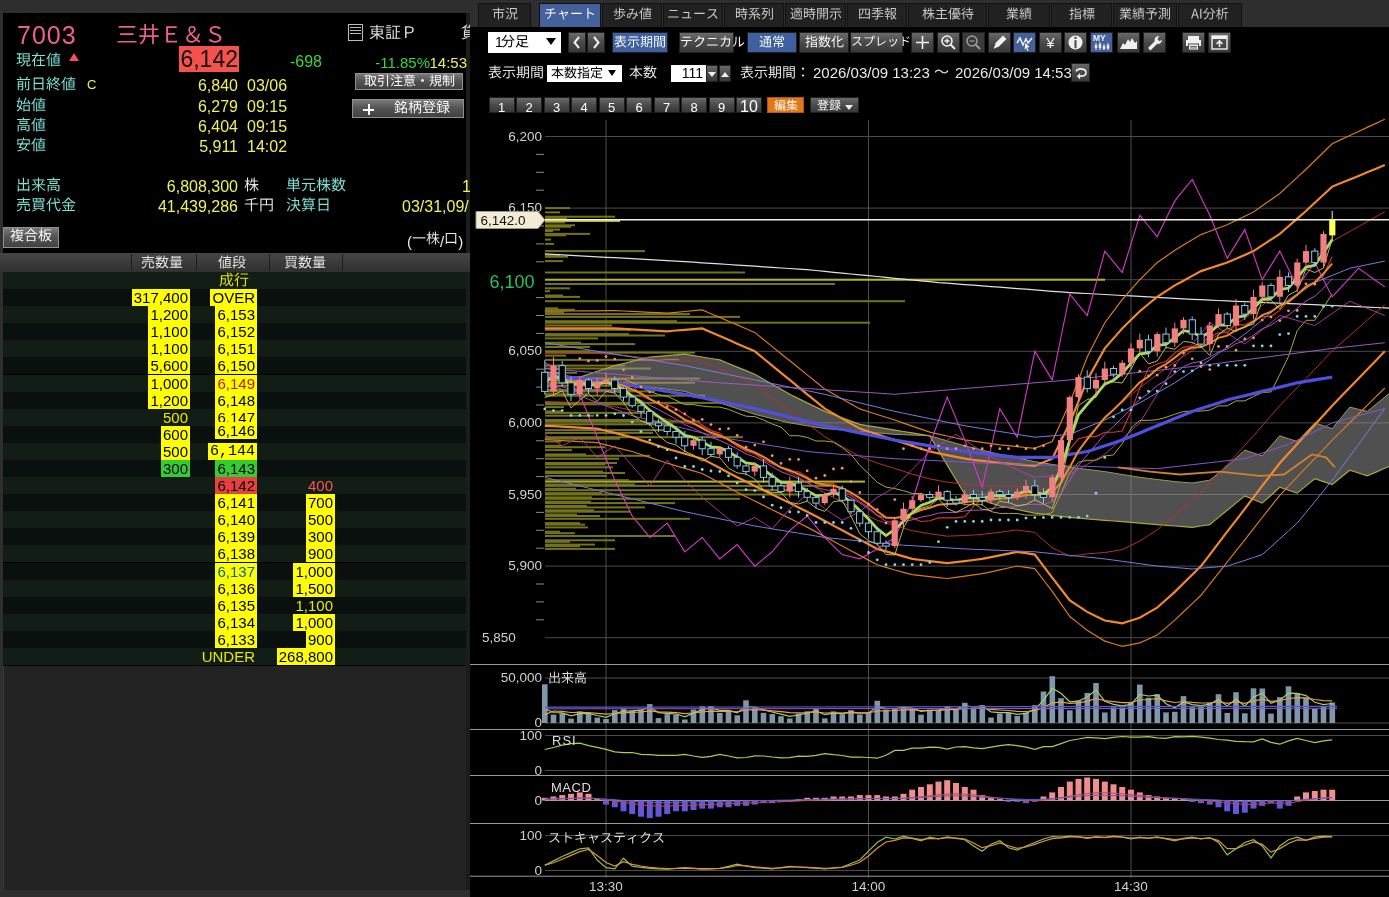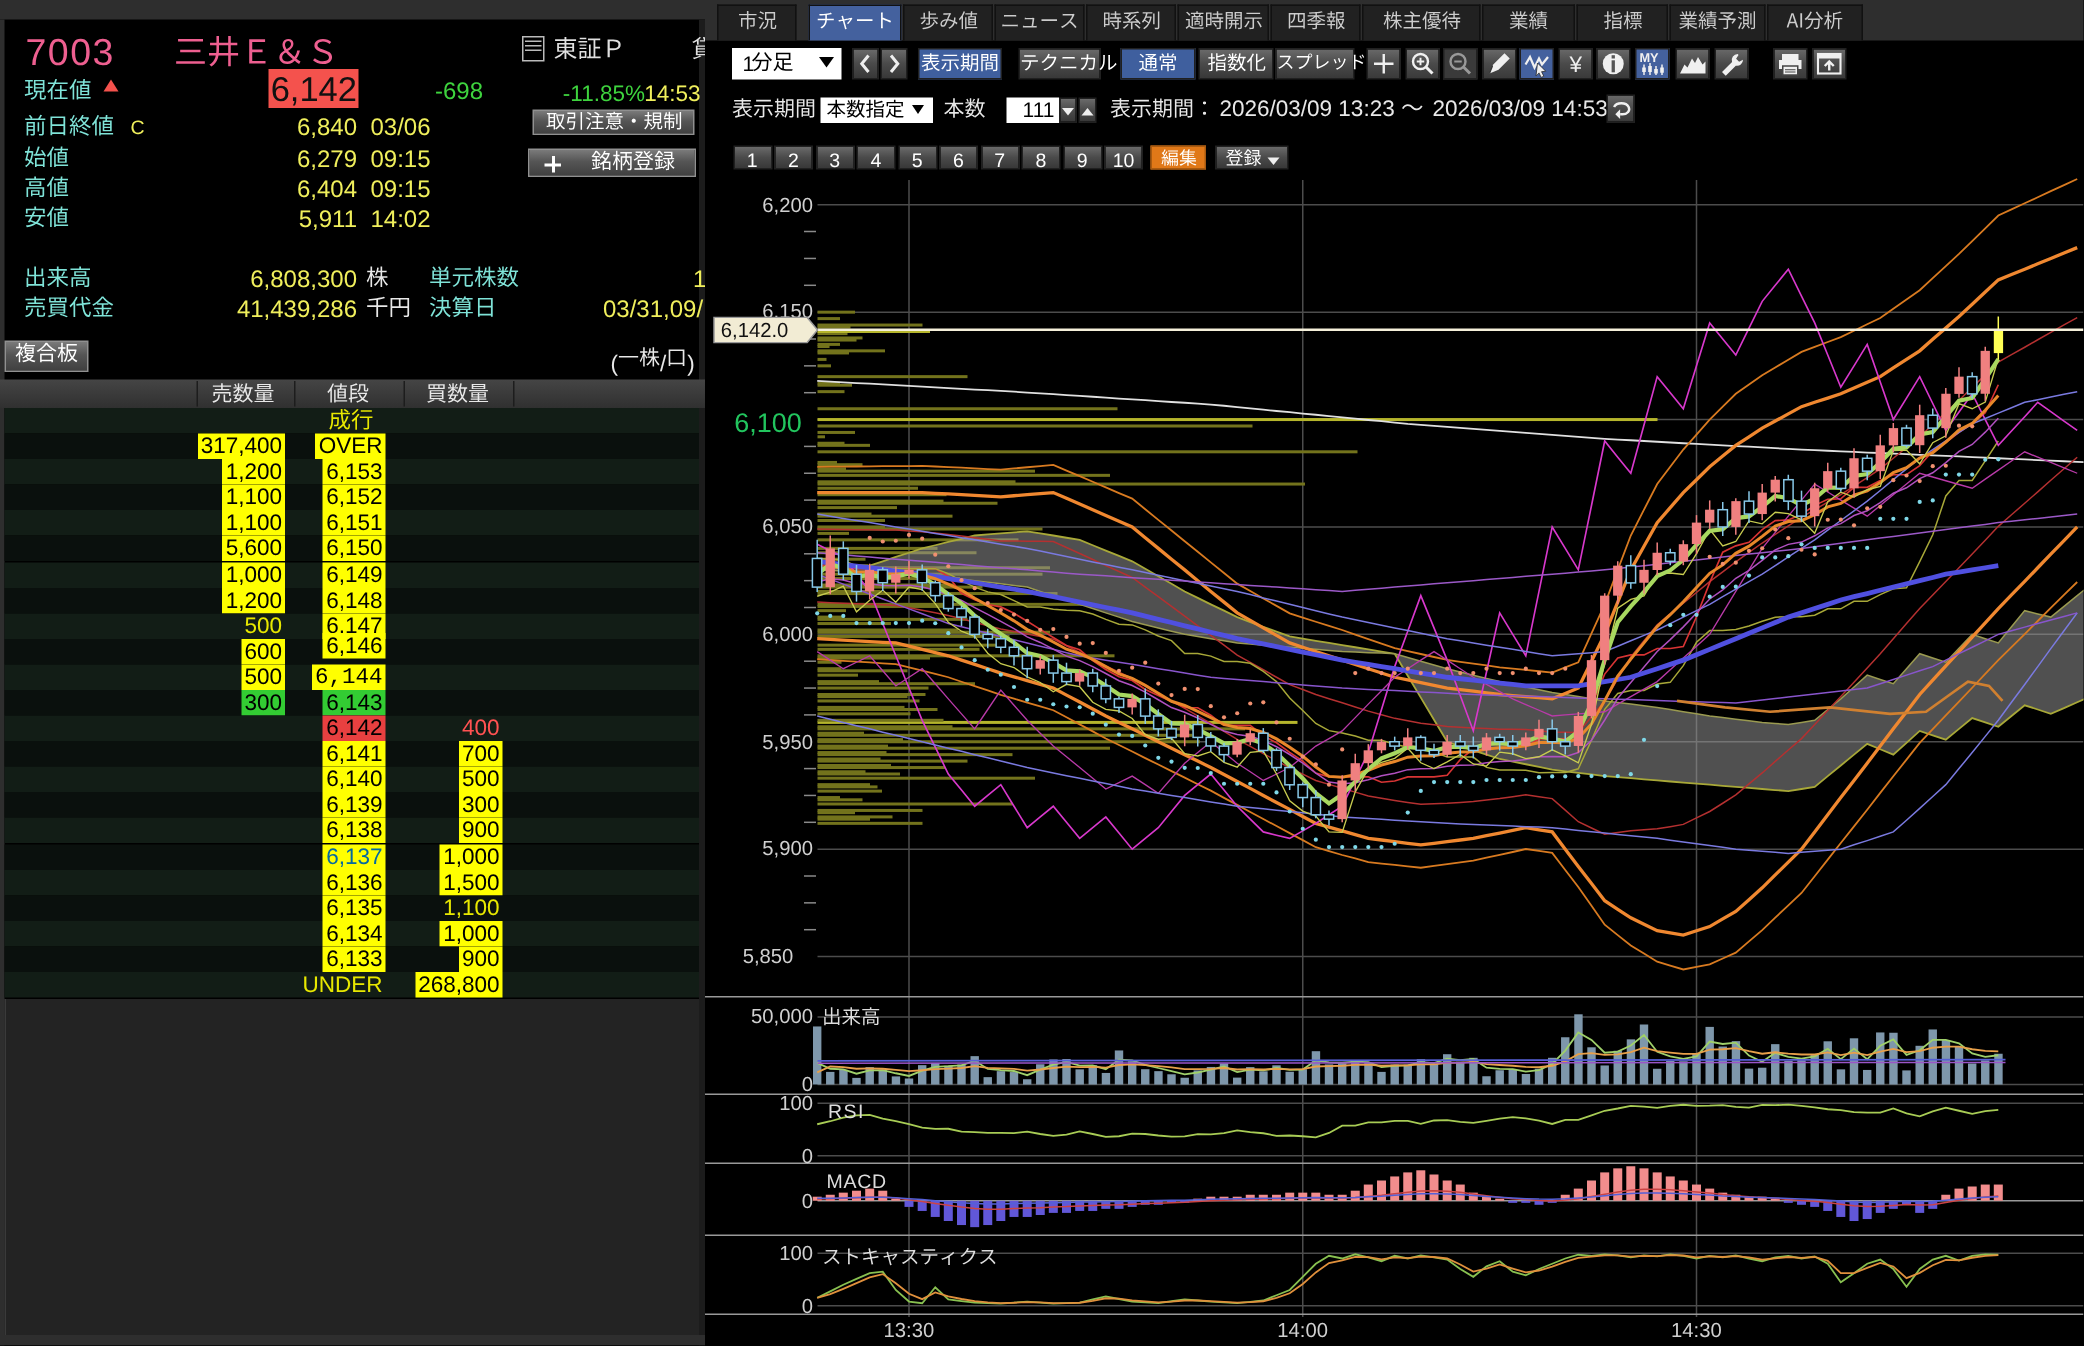--- a/index.html
+++ b/index.html
@@ -167,21 +167,21 @@
     <div style="position:absolute;right:280px;top:323.3px;font-size:15px;line-height:17px;white-space:nowrap;background:#ffff00;color:#000;padding:0 2px;">1,100</div>
     <div style="position:absolute;right:213px;top:323.3px;font-size:15px;line-height:17px;white-space:nowrap;background:#ffff00;color:#000;padding:0 2px;min-width:38px;text-align:right;">6,152</div>
     <div style="position:absolute;left:3px;top:340.4px;width:463px;height:17.1px;background:#121d16;"></div>
     <div style="position:absolute;right:280px;top:340.4px;font-size:15px;line-height:17px;white-space:nowrap;background:#ffff00;color:#000;padding:0 2px;">1,100</div>
     <div style="position:absolute;right:213px;top:340.4px;font-size:15px;line-height:17px;white-space:nowrap;background:#ffff00;color:#000;padding:0 2px;min-width:38px;text-align:right;">6,151</div>
     <div style="position:absolute;left:3px;top:357.4px;width:463px;height:17.1px;background:#0a100d;"></div>
     <div style="position:absolute;right:280px;top:357.4px;font-size:15px;line-height:17px;white-space:nowrap;background:#ffff00;color:#000;padding:0 2px;">5,600</div>
     <div style="position:absolute;right:213px;top:357.4px;font-size:15px;line-height:17px;white-space:nowrap;background:#ffff00;color:#000;padding:0 2px;min-width:38px;text-align:right;">6,150</div>
     <div style="position:absolute;left:3px;top:374.5px;width:463px;height:17.1px;background:#121d16;"></div>
     <div style="position:absolute;right:280px;top:374.5px;font-size:15px;line-height:17px;white-space:nowrap;background:#ffff00;color:#000;padding:0 2px;">1,000</div>
-    <div style="position:absolute;right:213px;top:374.5px;font-size:15px;line-height:17px;white-space:nowrap;background:#ffff00;color:#000000;padding:0 2px;min-width:38px;text-align:right;">6,149</div>
+    <div style="position:absolute;right:213px;top:374.5px;font-size:15px;line-height:17px;white-space:nowrap;background:#ffff00;color:#b91c1c;padding:0 2px;min-width:38px;text-align:right;">6,149</div>
     <div style="position:absolute;left:3px;top:391.6px;width:463px;height:17.1px;background:#0a100d;"></div>
     <div style="position:absolute;right:280px;top:391.6px;font-size:15px;line-height:17px;white-space:nowrap;background:#ffff00;color:#000;padding:0 2px;">1,200</div>
     <div style="position:absolute;right:213px;top:391.6px;font-size:15px;line-height:17px;white-space:nowrap;background:#ffff00;color:#000;padding:0 2px;min-width:38px;text-align:right;">6,148</div>
     <div style="position:absolute;left:3px;top:408.7px;width:463px;height:17.1px;background:#121d16;"></div>
     <div style="position:absolute;right:280px;top:408.7px;font-size:15px;line-height:17px;white-space:nowrap;color:#e8e800;padding:0 2px;">500</div>
     <div style="position:absolute;right:213px;top:408.7px;font-size:15px;line-height:17px;white-space:nowrap;background:#ffff00;color:#000;padding:0 2px;min-width:38px;text-align:right;">6,147</div>
     <div style="position:absolute;left:3px;top:425.8px;width:463px;height:17.1px;background:#0a100d;"></div>
     <div style="position:absolute;right:280px;top:425.8px;font-size:15px;line-height:17px;white-space:nowrap;background:#ffff00;color:#000;padding:0 2px;">600</div>
     <div style="position:absolute;right:213px;top:422px;font-size:15px;line-height:17px;white-space:nowrap;background:#ffff00;color:#000;padding:0 2px;min-width:38px;text-align:right;">6,146</div>
     <div style="position:absolute;left:3px;top:442.9px;width:463px;height:17.1px;background:#121d16;"></div>
@@ -432,21 +432,21 @@
     </svg></div>
 <div style="position:absolute;left:488.5px;top:97px;width:26px;height:16px;background:linear-gradient(#6a6a6a,#4a4a4a 50%,#383838);border:1px solid #202020;color:#fff;text-align:center;"><span style="font-size:13px;line-height:15px;">1</span></div>
 <div style="position:absolute;left:516.0px;top:97px;width:26px;height:16px;background:linear-gradient(#6a6a6a,#4a4a4a 50%,#383838);border:1px solid #202020;color:#fff;text-align:center;"><span style="font-size:13px;line-height:15px;">2</span></div>
 <div style="position:absolute;left:543.5px;top:97px;width:26px;height:16px;background:linear-gradient(#6a6a6a,#4a4a4a 50%,#383838);border:1px solid #202020;color:#fff;text-align:center;"><span style="font-size:13px;line-height:15px;">3</span></div>
 <div style="position:absolute;left:571.0px;top:97px;width:26px;height:16px;background:linear-gradient(#6a6a6a,#4a4a4a 50%,#383838);border:1px solid #202020;color:#fff;text-align:center;"><span style="font-size:13px;line-height:15px;">4</span></div>
 <div style="position:absolute;left:598.5px;top:97px;width:26px;height:16px;background:linear-gradient(#6a6a6a,#4a4a4a 50%,#383838);border:1px solid #202020;color:#fff;text-align:center;"><span style="font-size:13px;line-height:15px;">5</span></div>
 <div style="position:absolute;left:626.0px;top:97px;width:26px;height:16px;background:linear-gradient(#6a6a6a,#4a4a4a 50%,#383838);border:1px solid #202020;color:#fff;text-align:center;"><span style="font-size:13px;line-height:15px;">6</span></div>
 <div style="position:absolute;left:653.5px;top:97px;width:26px;height:16px;background:linear-gradient(#6a6a6a,#4a4a4a 50%,#383838);border:1px solid #202020;color:#fff;text-align:center;"><span style="font-size:13px;line-height:15px;">7</span></div>
 <div style="position:absolute;left:681.0px;top:97px;width:26px;height:16px;background:linear-gradient(#6a6a6a,#4a4a4a 50%,#383838);border:1px solid #202020;color:#fff;text-align:center;"><span style="font-size:13px;line-height:15px;">8</span></div>
 <div style="position:absolute;left:708.5px;top:97px;width:26px;height:16px;background:linear-gradient(#6a6a6a,#4a4a4a 50%,#383838);border:1px solid #202020;color:#fff;text-align:center;"><span style="font-size:13px;line-height:15px;">9</span></div>
-<div style="position:absolute;left:736.0px;top:97px;width:26px;height:16px;background:linear-gradient(#6a6a6a,#4a4a4a 50%,#383838);border:1px solid #202020;color:#fff;text-align:center;"><span style="font-size:13px;line-height:15px;">10</span></div>
+<div style="position:absolute;left:736.0px;top:97px;width:26px;height:16px;background:linear-gradient(#6a6a6a,#4a4a4a 50%,#383838);border:1px solid #202020;color:#fff;text-align:center;"><span style="font-size:16px;line-height:15px;">10</span></div>
 <div style="position:absolute;left:767px;top:97px;width:37px;height:16px;background:#e07818;border:1px solid #a85a10;text-align:center;padding-top:1px;"><svg class="jp" width="24" height="14" viewBox="0 0 24 14" style="vertical-align:baseline" fill="#fff">
       <path transform="translate(0.0,10.6) scale(0.0120,-0.0120)" d="M615 328H666V-71H615ZM744 328H795V-71H744ZM392 779H943V713H392ZM513 173H911V115H513ZM431 648H498V427Q498 373 493.5 309.0Q489 245 477.0 179.0Q465 113 441.0 50.0Q417 -13 379 -66Q373 -59 363.0 -50.5Q353 -42 342.5 -34.5Q332 -27 323 -24Q360 26 381.5 83.5Q403 141 413.5 201.5Q424 262 427.5 319.5Q431 377 431 428ZM460 648H918V416H460V478H845V586H460ZM485 348H915V289H541V-80H485ZM876 348H939V-9Q939 -31 934.5 -45.0Q930 -59 916 -68Q902 -75 882.0 -77.5Q862 -80 834 -80Q832 -66 825.5 -48.5Q819 -31 813 -18Q832 -19 846.0 -19.0Q860 -19 866 -19Q876 -18 876 -8ZM196 840 261 815Q243 778 222.0 738.0Q201 698 180.5 661.0Q160 624 141 596L90 618Q108 647 128.0 686.0Q148 725 166.0 766.0Q184 807 196 840ZM302 726 364 698Q331 642 291.5 579.5Q252 517 211.5 459.5Q171 402 134 358L89 383Q116 416 145.0 458.5Q174 501 203.0 547.5Q232 594 257.5 640.0Q283 686 302 726ZM37 633 76 680Q103 656 130.5 627.0Q158 598 181.0 570.0Q204 542 216 519L175 464Q162 488 139.5 518.0Q117 548 90.0 578.0Q63 608 37 633ZM265 499 318 520Q337 487 354.0 448.5Q371 410 384.5 374.0Q398 338 403 309L346 285Q341 313 328.5 350.0Q316 387 299.5 426.5Q283 466 265 499ZM28 398Q90 400 175.0 405.0Q260 410 350 415V351Q267 346 184.5 340.5Q102 335 37 331ZM283 256 337 272Q355 229 369.0 178.0Q383 127 387 90L330 72Q327 110 314.0 161.5Q301 213 283 256ZM89 268 150 258Q140 187 123.0 119.0Q106 51 82 3Q77 7 66.5 12.0Q56 17 45.0 22.0Q34 27 26 30Q51 76 66.0 139.5Q81 203 89 268ZM189 368H254V-80H189Z"></path>
       <path transform="translate(12.0,10.6) scale(0.0120,-0.0120)" d="M54 228H947V165H54ZM222 594H840V540H222ZM222 473H843V419H222ZM210 722H881V660H210ZM480 686H552V328H480ZM460 308H535V-79H460ZM444 205 503 176Q465 137 415.5 100.5Q366 64 309.0 31.5Q252 -1 193.0 -26.5Q134 -52 79 -69Q70 -55 56.0 -36.0Q42 -17 29 -6Q85 9 144.0 30.5Q203 52 258.5 80.5Q314 109 362.0 140.5Q410 172 444 205ZM553 206Q587 173 634.5 141.5Q682 110 738.0 83.5Q794 57 853.0 35.5Q912 14 968 1Q960 -7 951.0 -18.0Q942 -29 934.0 -40.0Q926 -51 920 -61Q864 -45 804.5 -20.5Q745 4 688.0 35.0Q631 66 581.0 101.5Q531 137 494 176ZM526 840 610 829Q590 789 567.5 749.5Q545 710 525 682L459 696Q477 726 496.5 767.0Q516 808 526 840ZM265 842 343 827Q314 772 276.0 714.5Q238 657 189.5 601.0Q141 545 81 496Q75 504 65.5 514.0Q56 524 46.0 532.5Q36 541 27 546Q83 590 128.5 641.0Q174 692 208.5 744.0Q243 796 265 842ZM174 680H246V350H920V290H174Z"></path>
     </svg></div>
 <div style="position:absolute;left:810px;top:97px;width:49px;height:16px;background:linear-gradient(#6a6a6a,#4a4a4a 50%,#383838);border:1px solid #202020;color:#fff;text-align:center;padding-top:1px;"><svg class="jp" width="24" height="14" viewBox="0 0 24 14" style="vertical-align:baseline" fill="#fff">
       <path transform="translate(0.0,10.6) scale(0.0120,-0.0120)" d="M315 561H685V497H315ZM66 7H937V-57H66ZM125 802H422V739H125ZM398 802H410L424 805L473 780Q445 708 401.5 646.0Q358 584 304.0 532.0Q250 480 190.5 439.5Q131 399 72 371Q64 383 51.0 400.0Q38 417 26 427Q81 450 137.0 487.0Q193 524 243.5 571.0Q294 618 334.0 673.0Q374 728 398 788ZM567 838Q605 753 666.5 676.0Q728 599 805.5 539.0Q883 479 970 446Q961 438 951.5 427.5Q942 417 933.5 405.5Q925 394 918 384Q830 424 751.5 489.0Q673 554 609.5 638.0Q546 722 504 817ZM98 660 139 702Q166 687 193.5 667.5Q221 648 244.5 628.0Q268 608 282 590L241 544Q219 570 178.0 603.0Q137 636 98 660ZM767 832 825 791Q786 755 738.5 718.0Q691 681 651 654L605 690Q631 709 661.0 733.5Q691 758 719.0 784.0Q747 810 767 832ZM880 714 936 674Q896 637 846.5 599.0Q797 561 756 535L710 571Q737 590 768.5 614.5Q800 639 829.5 665.0Q859 691 880 714ZM296 352V221H701V352ZM223 415H778V159H223ZM281 143 349 161Q370 129 388.0 89.5Q406 50 414 21L342 -1Q335 28 318.0 69.0Q301 110 281 143ZM653 164 725 145Q705 105 684.0 66.0Q663 27 644 -2L579 16Q592 36 606.0 62.0Q620 88 632.5 115.5Q645 143 653 164Z"></path>
       <path transform="translate(12.0,10.6) scale(0.0120,-0.0120)" d="M894 401 953 364Q923 327 888.5 290.0Q854 253 825 225L777 259Q796 278 817.5 302.5Q839 327 859.5 353.5Q880 380 894 401ZM447 352 497 384Q530 355 561.5 317.0Q593 279 608 251L554 214Q540 243 509.0 282.0Q478 321 447 352ZM478 800H878V465H808V736H478ZM498 650H848V590H498ZM426 502H961V437H426ZM650 472H720V-1Q720 -29 714.0 -44.5Q708 -60 689 -68Q672 -76 643.5 -78.0Q615 -80 573 -80Q572 -66 566.0 -47.0Q560 -28 553 -14Q581 -15 604.0 -15.0Q627 -15 636 -15Q645 -14 647.5 -11.0Q650 -8 650 0ZM404 51Q444 75 498.0 111.5Q552 148 609 186L631 129Q583 92 533.5 56.0Q484 20 440 -11ZM717 427Q729 377 749.5 322.5Q770 268 801.5 215.0Q833 162 877.0 117.5Q921 73 978 42Q971 35 962.0 24.5Q953 14 944.5 2.0Q936 -10 930 -20Q873 15 830.0 63.5Q787 112 756.5 167.0Q726 222 706.0 276.0Q686 330 675 376ZM108 592H393V528H108ZM55 421H421V355H55ZM77 290 129 302Q145 257 156.0 204.0Q167 151 170 113L114 99Q113 138 102.5 191.0Q92 244 77 290ZM45 20Q92 29 152.5 40.5Q213 52 281.0 65.5Q349 79 416 92L422 29Q326 8 231.0 -13.0Q136 -34 61 -49ZM355 311 414 296Q401 250 388.0 200.5Q375 151 362 116L313 131Q321 155 329.0 187.5Q337 220 344.0 252.5Q351 285 355 311ZM211 568H278V23L211 13ZM208 840H248V824H270V804Q241 747 191.0 673.5Q141 600 67 534Q61 542 53.0 551.0Q45 560 36.0 568.5Q27 577 20 582Q66 620 102.0 664.5Q138 709 164.5 754.5Q191 800 208 840ZM220 840H276Q306 813 338.0 780.5Q370 748 398.5 716.5Q427 685 444 659L394 603Q377 628 350.5 661.5Q324 695 294.0 728.5Q264 762 235 787H220Z"></path>
     </svg><span style="display:inline-block;vertical-align:3px;margin-left:4px;width:0;height:0;border-left:4px solid transparent;border-right:4px solid transparent;border-top:5px solid #eee;"></span></div>
 <svg style="position:absolute;left:470px;top:115px;" width="919" height="782" viewBox="470 115 919 782">
     <g stroke="#4c4c4c" stroke-width="1">
@@ -1183,21 +1183,21 @@
       <rect x="1303.0" y="792.4" width="6" height="8.1" fill="#f28d8d"></rect>
       <rect x="1311.8" y="791.0" width="6" height="9.5" fill="#f28d8d"></rect>
       <rect x="1320.5" y="789.7" width="6" height="10.8" fill="#f28d8d"></rect>
       <rect x="1329.2" y="789.7" width="6" height="10.8" fill="#f28d8d"></rect>
     </g>
     <polyline fill="none" stroke="#cc4444" stroke-width="1" points="544.8,799.4 553.5,799.2 562.2,798.9 571.0,798.5 579.8,798.1 588.5,798.0 597.2,798.6 606.0,799.8 614.8,801.0 623.5,802.3 632.2,803.5 641.0,804.7 649.8,805.7 658.5,806.2 667.2,806.1 676.0,805.7 684.8,805.4 693.5,805.1 702.2,804.6 711.0,804.4 719.8,804.0 728.5,803.7 737.2,803.4 746.0,803.2 754.8,802.8 763.5,802.4 772.2,802.1 781.0,801.8 789.8,801.5 798.5,801.0 807.2,800.5 816.0,800.1 824.8,799.9 833.5,799.5 842.2,799.3 851.0,799.2 859.8,798.9 868.5,798.7 877.2,798.6 886.0,798.7 894.8,798.7 903.5,798.4 912.2,797.6 921.0,796.8 929.8,795.8 938.5,794.8 947.2,794.0 956.0,793.8 964.8,794.2 973.5,794.8 982.2,796.0 991.0,797.1 999.8,798.1 1008.5,799.1 1017.2,799.7 1026.0,800.3 1034.8,800.6 1043.5,800.0 1052.2,799.1 1061.0,797.7 1069.8,796.1 1078.5,794.6 1087.2,793.5 1096.0,792.9 1104.8,792.8 1113.5,793.2 1122.2,793.8 1131.0,794.6 1139.8,795.4 1148.5,796.4 1157.2,797.2 1166.0,797.9 1174.8,798.4 1183.5,798.9 1192.2,799.6 1201.0,800.3 1209.8,800.9 1218.5,801.7 1227.2,802.8 1236.0,803.8 1244.8,804.4 1253.5,804.2 1262.2,803.7 1271.0,803.0 1279.8,803.3 1288.5,803.1 1297.2,801.7 1306.0,800.2 1314.8,799.0 1323.5,798.0 1332.2,797.4"></polyline>
     <polyline fill="none" stroke="#5560d8" stroke-width="1" points="544.8,798.9 553.5,798.8 562.2,798.6 571.0,798.4 579.8,798.2 588.5,798.1 597.2,798.5 606.0,799.1 614.8,799.7 623.5,800.5 632.2,801.1 641.0,801.8 649.8,802.3 658.5,802.6 667.2,802.6 676.0,802.3 684.8,802.2 693.5,802.0 702.2,801.8 711.0,801.6 719.8,801.4 728.5,801.3 737.2,801.1 746.0,801.0 754.8,800.8 763.5,800.5 772.2,800.4 781.0,800.2 789.8,800.1 798.5,799.8 807.2,799.5 816.0,799.3 824.8,799.2 833.5,799.0 842.2,798.8 851.0,798.8 859.8,798.6 868.5,798.5 877.2,798.4 886.0,798.5 894.8,798.5 903.5,798.4 912.2,797.9 921.0,797.5 929.8,796.9 938.5,796.4 947.2,795.9 956.0,795.8 964.8,796.0 973.5,796.4 982.2,797.0 991.0,797.7 999.8,798.2 1008.5,798.7 1017.2,799.1 1026.0,799.4 1034.8,799.5 1043.5,799.2 1052.2,798.7 1061.0,798.0 1069.8,797.1 1078.5,796.3 1087.2,795.7 1096.0,795.3 1104.8,795.3 1113.5,795.5 1122.2,795.8 1131.0,796.3 1139.8,796.7 1148.5,797.3 1157.2,797.7 1166.0,798.1 1174.8,798.4 1183.5,798.6 1192.2,799.0 1201.0,799.4 1209.8,799.7 1218.5,800.1 1227.2,800.7 1236.0,801.3 1244.8,801.6 1253.5,801.5 1262.2,801.2 1271.0,800.9 1279.8,801.0 1288.5,800.9 1297.2,800.1 1306.0,799.3 1314.8,798.7 1323.5,798.2 1332.2,797.8"></polyline>
     <polyline fill="none" stroke="#88c050" stroke-width="1.2" points="544.8,865.2 553.5,860.9 562.2,856.5 571.0,852.6 579.8,848.8 588.5,847.8 597.2,860.0 606.0,867.7 614.8,868.8 623.5,858.2 632.2,866.3 641.0,867.4 649.8,868.4 658.5,868.8 667.2,869.1 676.0,868.4 684.8,867.7 693.5,868.4 702.2,869.1 711.0,868.8 719.8,868.4 728.5,866.3 737.2,864.2 746.0,866.0 754.8,867.7 763.5,868.2 772.2,868.8 781.0,867.5 789.8,866.3 798.5,867.0 807.2,867.7 816.0,868.2 824.8,868.8 833.5,867.9 842.2,867.0 851.0,863.5 859.8,860.0 868.5,851.2 877.2,842.5 886.0,837.2 894.8,839.0 903.5,836.2 912.2,838.3 921.0,840.8 929.8,837.2 938.5,839.0 947.2,836.9 956.0,838.3 964.8,839.7 973.5,846.0 982.2,851.2 991.0,844.2 999.8,840.8 1008.5,847.8 1017.2,850.2 1026.0,846.0 1034.8,842.5 1043.5,839.0 1052.2,836.5 1061.0,837.2 1069.8,836.2 1078.5,836.9 1087.2,838.3 1096.0,836.9 1104.8,837.6 1113.5,836.2 1122.2,837.2 1131.0,839.0 1139.8,837.2 1148.5,838.3 1157.2,836.9 1166.0,839.0 1174.8,840.8 1183.5,838.3 1192.2,837.2 1201.0,839.0 1209.8,837.6 1218.5,842.5 1227.2,854.8 1236.0,848.8 1244.8,842.5 1253.5,839.7 1262.2,846.0 1271.0,857.9 1279.8,846.0 1288.5,839.7 1297.2,837.2 1306.0,840.4 1314.8,837.2 1323.5,836.2 1332.2,836.5"></polyline>
     <polyline fill="none" stroke="#e0903c" stroke-width="1.2" points="544.8,865.2 553.5,862.8 562.2,859.2 571.0,855.4 579.8,851.6 588.5,849.4 597.2,855.5 606.0,862.5 614.8,866.1 623.5,861.6 632.2,864.3 641.0,866.0 649.8,867.4 658.5,868.2 667.2,868.7 676.0,868.5 684.8,868.1 693.5,868.3 702.2,868.7 711.0,868.7 719.8,868.5 728.5,867.3 737.2,865.5 746.0,865.8 754.8,866.9 763.5,867.6 772.2,868.3 781.0,867.8 789.8,867.0 798.5,867.0 807.2,867.4 816.0,867.9 824.8,868.4 833.5,868.1 842.2,867.5 851.0,865.2 859.8,862.2 868.5,856.0 877.2,848.3 886.0,842.0 894.8,840.3 903.5,837.9 912.2,838.1 921.0,839.6 929.8,838.3 938.5,838.7 947.2,837.7 956.0,838.0 964.8,839.0 973.5,843.0 982.2,847.7 991.0,845.7 999.8,842.9 1008.5,845.7 1017.2,848.3 1026.0,847.0 1034.8,844.4 1043.5,841.3 1052.2,838.6 1061.0,837.8 1069.8,836.9 1078.5,836.9 1087.2,837.7 1096.0,837.2 1104.8,837.4 1113.5,836.7 1122.2,837.0 1131.0,838.2 1139.8,837.6 1148.5,838.0 1157.2,837.4 1166.0,838.3 1174.8,839.7 1183.5,838.9 1192.2,838.0 1201.0,838.6 1209.8,838.0 1218.5,840.6 1227.2,848.7 1236.0,848.7 1244.8,845.2 1253.5,842.0 1262.2,844.3 1271.0,852.1 1279.8,848.6 1288.5,843.5 1297.2,839.9 1306.0,840.2 1314.8,838.5 1323.5,837.2 1332.2,836.8"></polyline>
   </svg>
-<div style="position:absolute;right:847px;top:629.7px;font-size:13.5px;color:#d0d0d0;text-align:center;width:60px;">5,850</div>
+<div style="position:absolute;right:847px;top:629.7px;font-size:13.5px;color:#d0d0d0;text-align:left;width:60px;">5,850</div>
 <div style="position:absolute;right:847px;top:558.1px;font-size:13.5px;color:#d0d0d0;text-align:right;width:60px;">5,900</div>
 <div style="position:absolute;right:847px;top:486.5px;font-size:13.5px;color:#d0d0d0;text-align:right;width:60px;">5,950</div>
 <div style="position:absolute;right:847px;top:414.9px;font-size:13.5px;color:#d0d0d0;text-align:right;width:60px;">6,000</div>
 <div style="position:absolute;right:847px;top:343.3px;font-size:13.5px;color:#d0d0d0;text-align:right;width:60px;">6,050</div>
 <div style="position:absolute;right:847px;top:271.7px;font-size:18px;color:#22c55e;text-align:center;width:60px;">6,100</div>
 <div style="position:absolute;right:847px;top:200.1px;font-size:13.5px;color:#d0d0d0;text-align:right;width:60px;">6,150</div>
 <div style="position:absolute;right:847px;top:128.5px;font-size:13.5px;color:#d0d0d0;text-align:right;width:60px;">6,200</div>
 <div style="position:absolute;right:847px;top:670px;font-size:13.5px;color:#d0d0d0;text-align:right;width:60px;">50,000</div>
 <div style="position:absolute;right:847px;top:715px;font-size:13.5px;color:#d0d0d0;text-align:right;width:60px;">0</div>
 <div style="position:absolute;right:847px;top:727.5px;font-size:13.5px;color:#d0d0d0;text-align:right;width:60px;">100</div>

